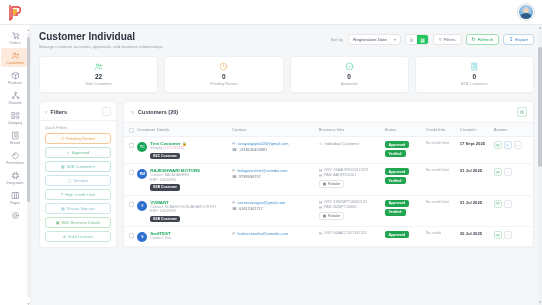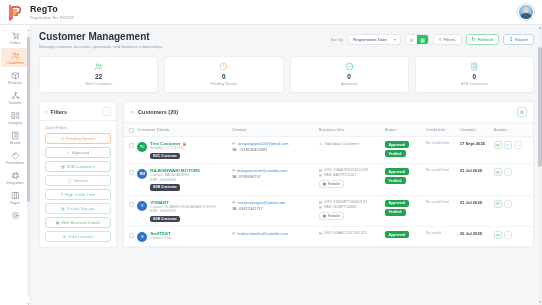--- a/index.html
+++ b/index.html
@@ -212,24 +212,20 @@
 
 <div class="app">
 
   <div class="topbar">
     <div class="logo-mark">
       <svg viewBox="0 0 15 17" width="15" height="17">
         <path d="M2 1 L2 16 L4 14 L4 3 L10 3 C13 3 13 9 10 9 L6 9 L6 11 L10 11" fill="none" stroke="#e03b3b" stroke-width="1.4" stroke-linejoin="round"></path>
         <path d="M5 5 L9 5 L9 8 L6.5 12 L5 9 Z" fill="#f5b63c"></path>
       </svg>
     </div>
-    <div class="brand-block">
-      <div class="brand-name">RegTo</div>
-      <div class="brand-sub">Registration No: R02224</div>
-    </div>
     <div class="topbar-spacer"></div>
     <div class="avatar"></div>
   </div>
 
   <div class="body-split">
 
     <div class="rail">
       <div class="rail-item">
         <span class="rail-icon">
             <svg viewBox="0 0 24 24">
@@ -334,21 +330,21 @@
         <div class="thumb"></div>
         <div class="arw dn">▼</div>
       </div>
     </div>
 
     <div class="main">
       <div class="main-inner">
 
         <div class="page-head">
           <div>
-            <div class="page-title">Customer Management</div>
+            <div class="page-title">Customer Individual</div>
             <div class="page-sub">Manage customer accounts, approvals, and business relationships</div>
           </div>
           <div class="head-spacer"></div>
 
           <div class="toolbar">
             <span class="sortby-label">Sort by</span>
             <div class="select">
               <span>Registration Date</span>
               <span class="chev">▾</span>
             </div>

